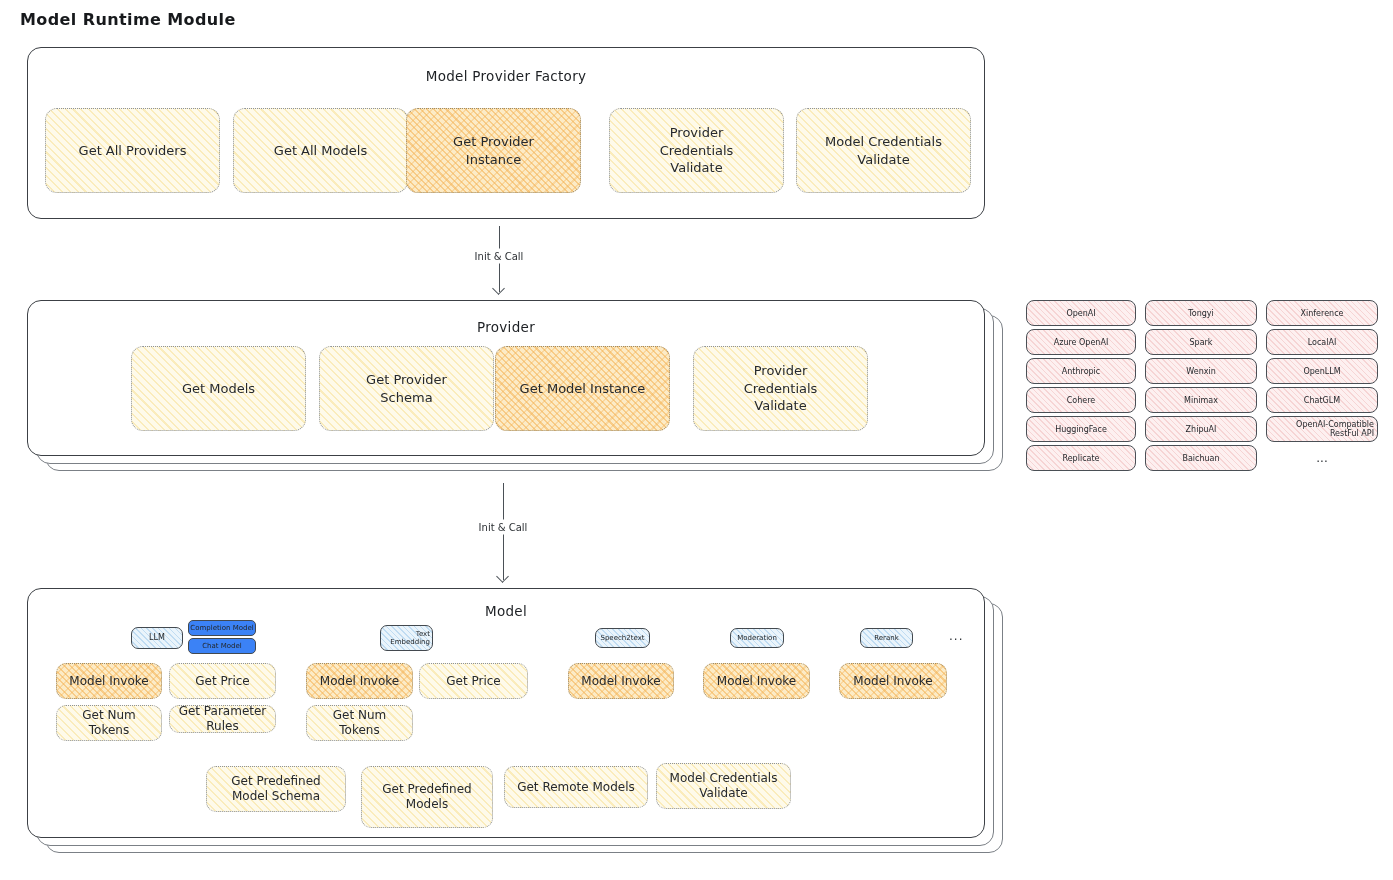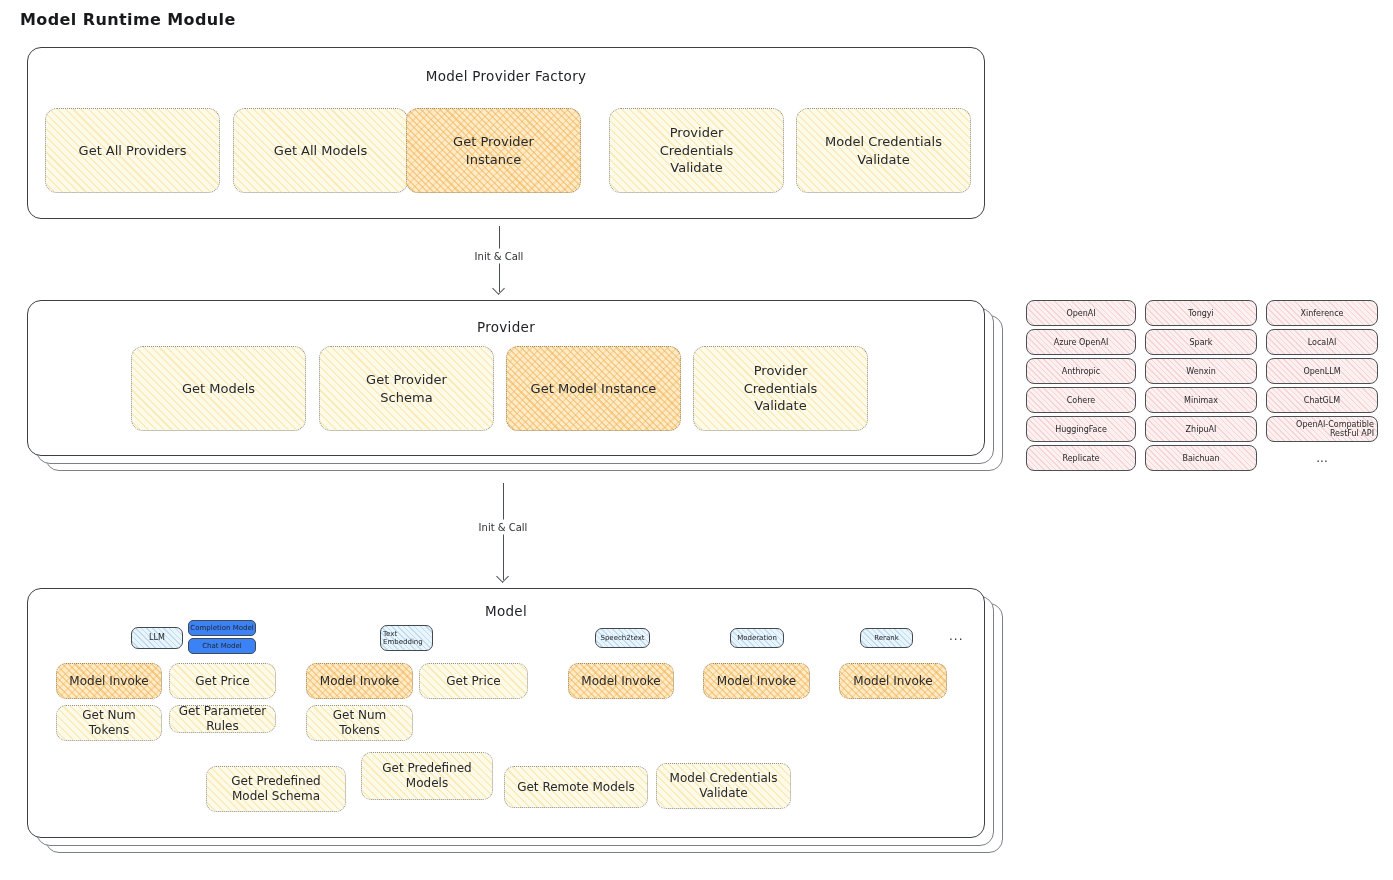--- a/index.html
+++ b/index.html
@@ -54,21 +54,21 @@
     border-right:1.5px solid #4a5056;border-bottom:1.5px solid #4a5056;
     transform:rotate(45deg);
   }
   .arrow-label{
     position:absolute;top:45%;left:0;transform:translate(-50%,-50%);
     background:#fff;padding:2px 6px;font-size:10px;white-space:nowrap;color:#2c3034;
   }
   
   .tag{
     position:absolute;display:flex;align-items:center;justify-content:center;
-    text-align:left;box-sizing:border-box;
+    text-align:right;box-sizing:border-box;
     background-color:#eaf4fb;
     background-image:repeating-linear-gradient(45deg, rgba(141,191,231,.45) 0 1px, transparent 1px 4px);
     border:1.2px solid #43494f;border-radius:7px;
     font-size:7px;line-height:1.15;color:#23272b;padding:0 2px;
   }
   .subtag{
     position:absolute;display:flex;align-items:center;justify-content:center;
     background:#3b82f6;border:1.1px solid #43494f;border-radius:5px;
     font-size:7px;color:#23272b;box-sizing:border-box;
   }
@@ -110,21 +110,21 @@
   <div class="arrow-label">Init &amp; Call</div>
 </div>
 
 <div class="stack" style="left:27px;top:300px;width:958px;height:156px;">
   <div class="echo e2"></div>
   <div class="echo e1"></div>
   <div class="panel">
     <div class="panel-title" style="top:18px;">Provider</div>
     <div class="big-btn hatch-yellow" style="left:103px;top:45px;">Get Models</div>
     <div class="big-btn hatch-yellow" style="left:291px;top:45px;">Get Provider Schema</div>
-    <div class="big-btn hatch-orange" style="left:478px;top:45px;">Get Model Instance</div>
+    <div class="big-btn hatch-orange" style="left:467px;top:45px;">Get Model Instance</div>
     <div class="big-btn hatch-yellow" style="left:665px;top:45px;">Provider Credentials Validate</div>
   </div>
 </div>
 
 <div class="prov-grid">
   <div class="prov-cell">OpenAI</div>
   <div class="prov-cell">Tongyi</div>
   <div class="prov-cell">Xinference</div>
   <div class="prov-cell">Azure OpenAI</div>
   <div class="prov-cell">Spark</div>
@@ -170,17 +170,17 @@
     <div class="sm-btn hatch-yellow" style="left:391px;top:74px;width:109px;height:36px;">Get Price</div>
     <div class="sm-btn hatch-orange" style="left:540px;top:74px;width:106px;height:36px;">Model Invoke</div>
     <div class="sm-btn hatch-orange" style="left:675px;top:74px;width:107px;height:36px;">Model Invoke</div>
     <div class="sm-btn hatch-orange" style="left:811px;top:74px;width:108px;height:36px;">Model Invoke</div>
 
     <div class="sm-btn hatch-yellow" style="left:28px;top:116px;width:106px;height:36px;">Get Num Tokens</div>
     <div class="sm-btn hatch-yellow" style="left:141px;top:116px;width:107px;height:28px;">Get Parameter Rules</div>
     <div class="sm-btn hatch-yellow" style="left:278px;top:116px;width:107px;height:36px;">Get Num Tokens</div>
 
     <div class="sm-btn hatch-yellow" style="left:178px;top:177px;width:140px;height:46px;">Get Predefined Model Schema</div>
-    <div class="sm-btn hatch-yellow" style="left:333px;top:163px;width:132px;height:48px;">Get Predefined Models</div>
+    <div class="sm-btn hatch-yellow" style="left:333px;top:177px;width:132px;height:62px;">Get Predefined Models</div>
     <div class="sm-btn hatch-yellow" style="left:476px;top:177px;width:144px;height:42px;">Get Remote Models</div>
     <div class="sm-btn hatch-yellow" style="left:628px;top:174px;width:135px;height:46px;">Model Credentials Validate</div>
   </div>
 </div>
 
 </body></html>

